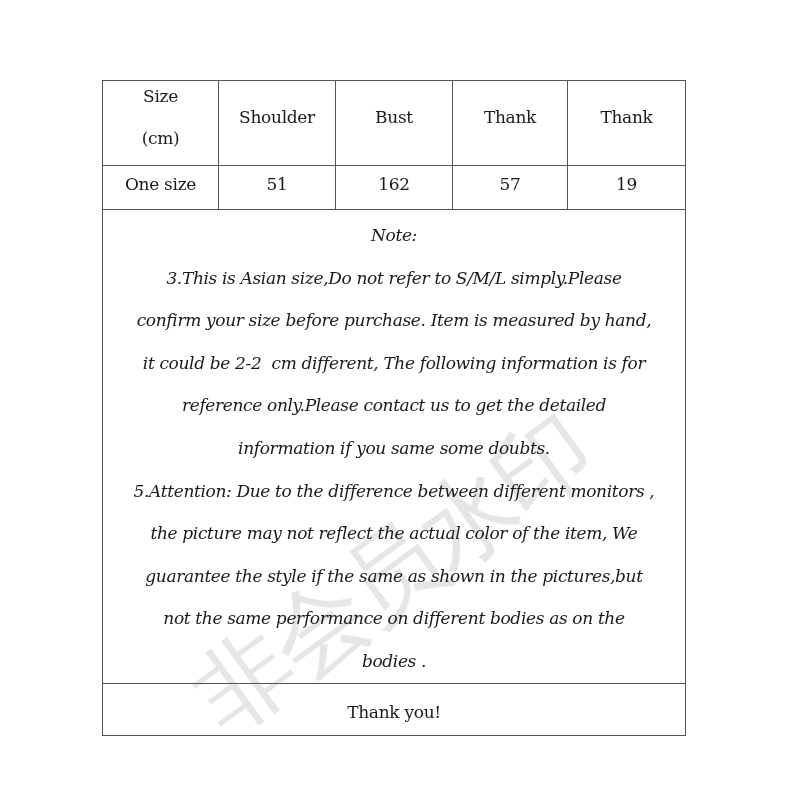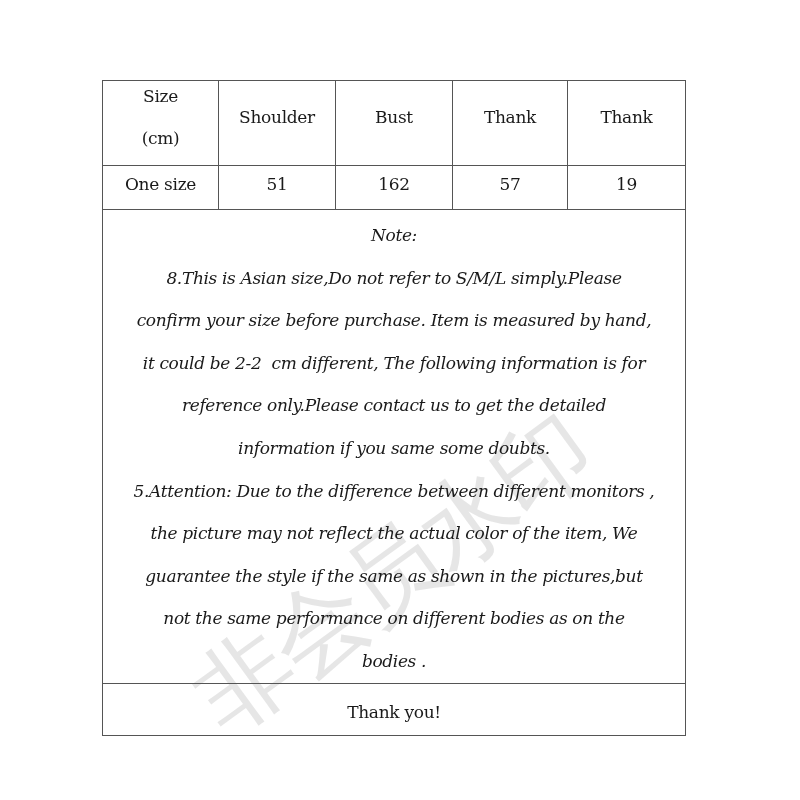--- a/index.html
+++ b/index.html
@@ -110,21 +110,21 @@
       <td><span class="val">One size</span></td>
       <td><span class="val">51</span></td>
       <td><span class="val">162</span></td>
       <td><span class="val">57</span></td>
       <td><span class="val">19</span></td>
     </tr>
     <tr class="row-note">
       <td colspan="5">
         <div class="note-block">
           <p>Note:</p>
-          <p>8.This is Asian size,Do not refer to S/M/L simply.Please</p>
+          <p>3.This is Asian size,Do not refer to S/M/L simply.Please</p>
           <p>confirm your size before purchase. Item is measured by hand,</p>
           <p style="white-space:pre;">it could be 2-2  cm different, The following information is for</p>
           <p>reference only.Please contact us to get the detailed</p>
           <p>information if you same some doubts.</p>
           <p>5.Attention: Due to the difference between different monitors ,</p>
           <p>the picture may not reflect the actual color of the item, We</p>
           <p>guarantee the style if the same as shown in the pictures,but</p>
           <p>not the same performance on different bodies as on the</p>
           <p>bodies .</p>
         </div>

